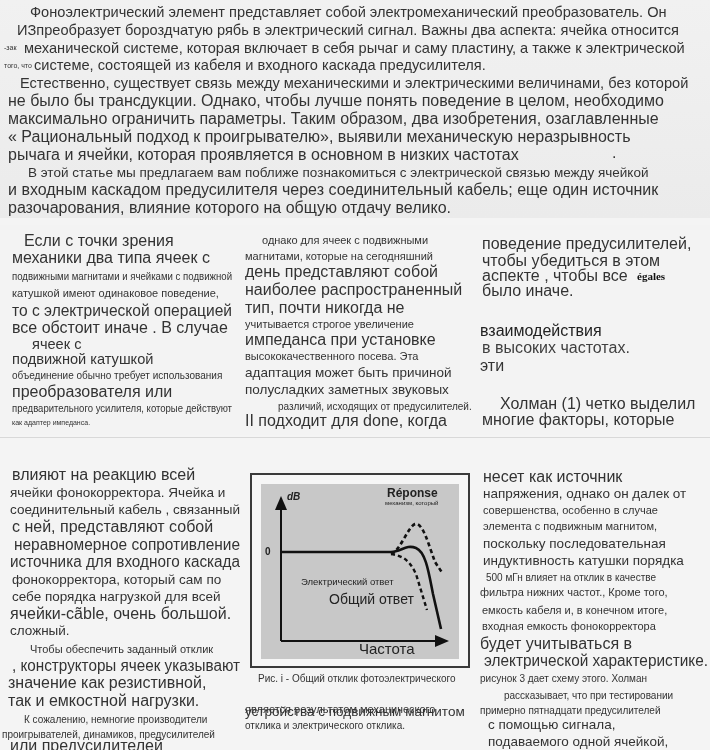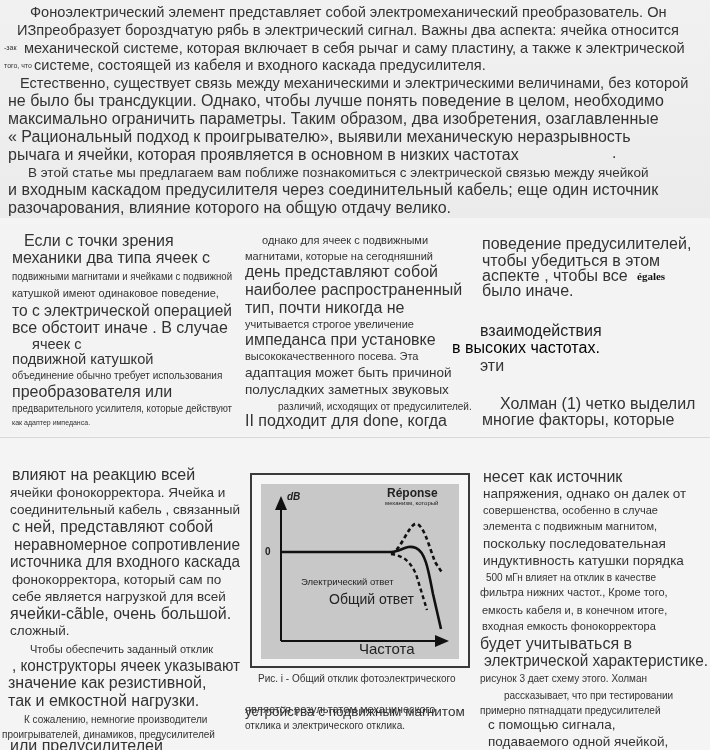--- a/index.html
+++ b/index.html
@@ -86,37 +86,37 @@
   <span class="ln sz14" style="left:245px;top:157px;">полусладких заметных звуковых</span>
   <span class="ln sz10" style="left:245px;top:176px;padding-left:33px;">различий, исходящих от предусилителей.</span>
   <span class="ln sz16" style="left:245px;top:187px;">II подходит для done, когда</span>
 
   <span class="ln sz16" style="left:482px;top:10px;">поведение предусилителей,</span>
   <span class="ln sz16" style="left:482px;top:27px;">чтобы убедиться в этом</span>
   <span class="ln sz16" style="left:482px;top:42px;">аспекте , чтобы все</span>
   <span class="ln" style="left:637px;top:45px;font-family:'Liberation Serif',serif;font-weight:bold;font-size:11px;color:#111;">égales</span>
   <span class="ln sz16" style="left:482px;top:57px;">было иначе.</span>
   <span class="ln sz16" style="left:480px;top:97px;color:#222;">взаимодействия</span>
-  <span class="ln sz16" style="left:452px;top:114px;color:#000000;text-align:center;">в высоких частотах.</span>
+  <span class="ln sz16" style="left:482px;top:114px;color:#404040;text-align:center;">в высоких частотах.</span>
   <span class="ln sz16" style="left:480px;top:132px;">эти</span>
   <span class="ln sz16" style="left:500px;top:170px;">Холман (1) четко выделил</span>
   <span class="ln sz16" style="left:482px;top:186px;">многие факторы, которые</span>
 </div>
 
 <div class="divider" style="left:0;top:437px;width:710px;"></div>
 
 <div class="block col-text" style="left:0;top:455px;width:204px;height:295px;background:transparent;">
   <span class="ln sz16" style="left:12px;top:11px;">влияют на реакцию всей</span>
   <span class="ln sz14" style="left:10px;top:30px;">ячейки фонокорректора. Ячейка и</span>
   <span class="ln sz14" style="left:10px;top:47px;">соединительный кабель , связанный</span>
   <span class="ln sz16" style="left:12px;top:63px;">с ней, представляют собой</span>
   <span class="ln sz16" style="left: 14px; top: 81px; transform-origin: left top; transform: scaleX(0.965232);">неравномерное сопротивление</span>
   <span class="ln sz16" style="left: 10px; top: 98px; transform-origin: left top; transform: scaleX(0.955472);">источника для входного каскада</span>
   <span class="ln sz14" style="left:12px;top:117px;">фонокорректора, который сам по</span>
-  <span class="ln sz14" style="left:12px;top:134px;">себе является нагрузкой для всей</span>
+  <span class="ln sz14" style="left:12px;top:134px;">себе порядка нагрузкой для всей</span>
   <span class="ln sz16" style="left:10px;top:150px;">ячейки-cãble, очень большой.</span>
   <span class="ln sz14" style="left:10px;top:168px;">сложный.</span>
   <span class="ln sz12" style="left:30px;top:188px;">Чтобы обеспечить заданный отклик</span>
   <span class="ln sz16" style="left: 12px; top: 202px; transform-origin: left top; transform: scaleX(0.952916);">, конструкторы ячеек указывают</span>
   <span class="ln sz16" style="left:8px;top:219px;">значение как резистивной,</span>
   <span class="ln sz16" style="left:8px;top:237px;">так и емкостной нагрузки.</span>
   <span class="ln sz10" style="left:24px;top:259px;">К сожалению, немногие производители</span>
   <span class="ln sz10" style="left:2px;top:274px;">проигрывателей, динамиков, предусилителей</span>
   <span class="ln sz16" style="left:10px;top:282px;">или предусилителей</span>
 </div>

